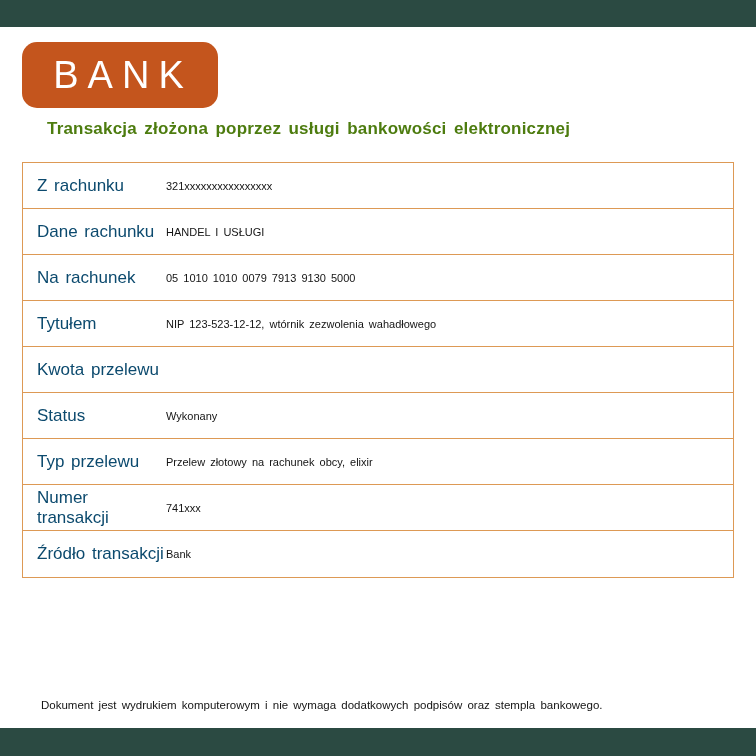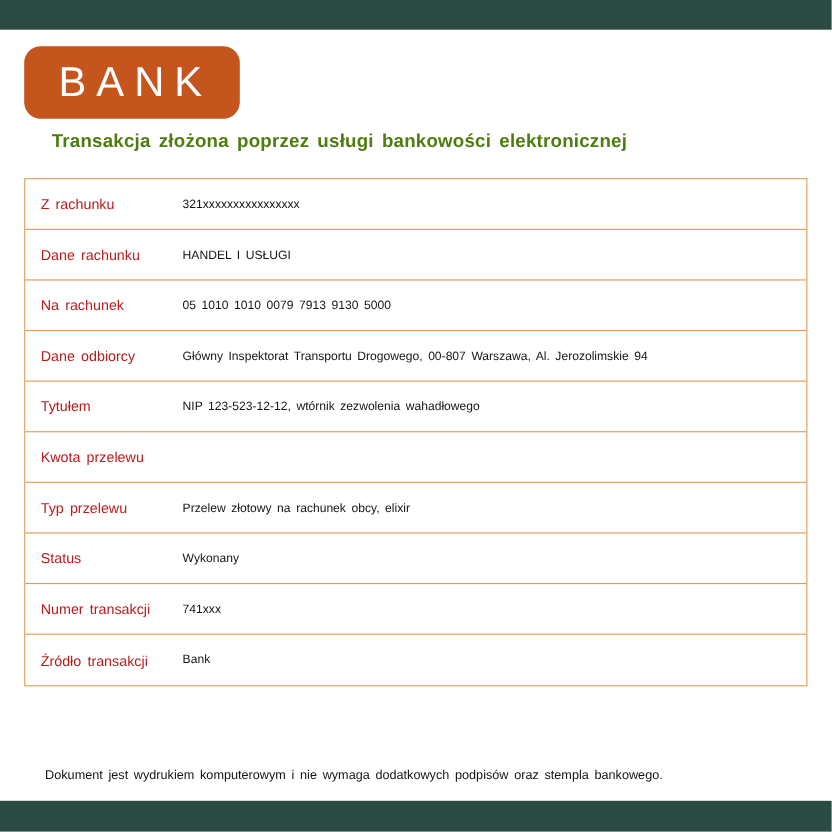--- a/index.html
+++ b/index.html
@@ -53,22 +53,22 @@
   .details-row {
     display:flex;
     align-items:center;
     height:46px;
     border-bottom:1px solid #dd9955;
   }
   .details-row:last-child { border-bottom:none;justify-content:center; }
   .cell-label {
     width:143px;
     padding-left:14px;
-    font-size:13px;
-    color:#b91c1c;
+    font-size:17px;
+    color:#0c4a6e;
     flex-shrink:0;
     word-spacing:2px;
   }
   .cell-value {
     flex:1;
     font-size:11px;
     color:#141414;
     padding-right:8px;
     word-spacing:2px;
     white-space:nowrap;
@@ -103,44 +103,40 @@
   <div class="details-row">
     <div class="cell-label">Dane rachunku</div>
     <div class="cell-value">HANDEL I USŁUGI</div>
   </div>
 
   <div class="details-row">
     <div class="cell-label">Na rachunek</div>
     <div class="cell-value">05 1010 1010 0079 7913 9130 5000</div>
   </div>
 
-  <div class="details-row">
-    <div class="cell-label">Dane odbiorcy</div>
-    <div class="cell-value">Główny Inspektorat Transportu Drogowego, 00-807 Warszawa, Al. Jerozolimskie 94</div>
-  </div>
 
   <div class="details-row">
     <div class="cell-label">Tytułem</div>
     <div class="cell-value">NIP 123-523-12-12, wtórnik zezwolenia wahadłowego</div>
   </div>
 
   <div class="details-row">
     <div class="cell-label">Kwota przelewu</div>
     <div class="cell-value"></div>
   </div>
 
 
   <div class="details-row">
-    <div class="cell-label">Typ przelewu</div>
-    <div class="cell-value">Przelew złotowy na rachunek obcy, elixir</div>
+    <div class="cell-label">Status</div>
+    <div class="cell-value">Wykonany</div>
   </div>
 
   <div class="details-row">
-    <div class="cell-label">Status</div>
-    <div class="cell-value">Wykonany</div>
+    <div class="cell-label">Typ przelewu</div>
+    <div class="cell-value">Przelew złotowy na rachunek obcy, elixir</div>
   </div>
 
   <div class="details-row">
     <div class="cell-label">Numer transakcji</div>
     <div class="cell-value">741xxx</div>
   </div>
 
   <div class="details-row">
     <div class="cell-label">Źródło transakcji</div>
     <div class="cell-value">Bank</div>

